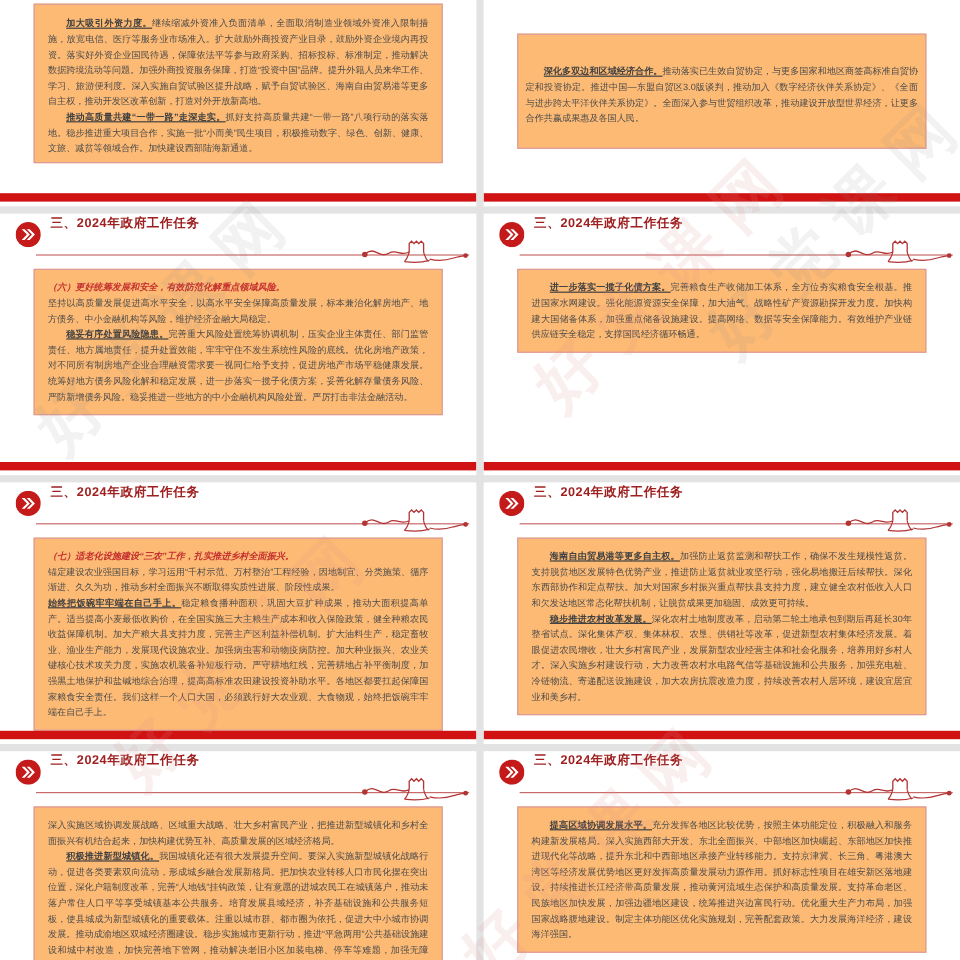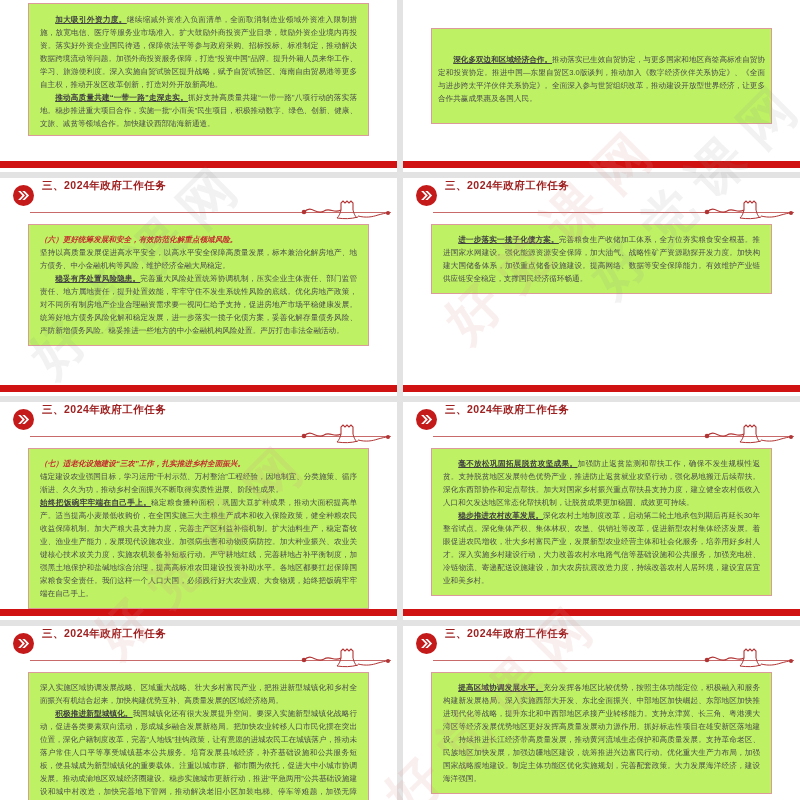--- a/index.html
+++ b/index.html
@@ -10,21 +10,21 @@
         gap:6px;width:800px;height:800px;}
   .slide{position:relative;background:#ffffff;overflow:hidden;}
   
   .slide-header{position:relative;height:42px;}
   .badge{position:absolute;left:13px;top:7px;width:21px;height:21px;display:block;}
   .slide-title{position:absolute;left:42px;top:1px;font-size:10.5px;font-weight:bold;
                color:#9e2020;letter-spacing:0.5px;white-space:nowrap;}
   .hline{position:absolute;left:30px;right:6px;top:34px;height:1px;background:#c96a6a;}
   .wall{position:absolute;right:5px;top:17px;width:92px;height:26px;}
   
-  .content{margin:4px 28px 0;border:1px solid #dd9a9a;background:#bef264;
+  .content{margin:4px 28px 0;border:1px solid #dd9a9a;background:#fdba74;
            padding:8px 11px;font-size:7.6px;line-height:13px;color:#4c4c4c;
            text-align:justify;}
   .v-a .content{margin-top:3px;padding:9px 11px 5px;}
   .v-b .content{margin-top:28px;padding:24px 6px 18px;}
   .content p{margin:0;}
   .content p.indent{text-indent:2em;}
   .heading{color:#c43030;font-weight:bold;margin:0 0 1px 0;font-style:italic;}
   .lead{font-weight:bold;color:#414141;text-decoration:underline;}
   
   .footer-bar{position:absolute;left:0;right:0;bottom:4px;height:7px;background:#d01212;}
@@ -137,21 +137,21 @@
           <span class="wall"><svg viewBox="0 0 92 26" width="92" height="26" fill="none">
               <circle cx="4" cy="17" r="2.3" fill="#b23434"></circle>
               <path d="M4 17 C 12 9 16 21 24 16 C 30 12 34 19 41 15" stroke="#b23434" stroke-width="1.1"></path>
               <path d="M41 15 V 8 l2 -2 2 2 2 -2 2 2 2 -2 2 2 V 15" stroke="#b23434" stroke-width="1.1"></path>
               <path d="M41 15 c-1 4 -2 6 -4 8 M53 15 c1 4 2 6 4 8 M37 23 c7 1 14 1 21 -1" stroke="#b23434" stroke-width="1"></path>
               <path d="M58 21 c8 2 14 1 20 -1 c4 -1 7 -2 10 -2" stroke="#b23434" stroke-width="1"></path>
               <circle cx="88" cy="18" r="2" fill="#b23434"></circle>
             </svg></span>
         </div>
         <div class="content">
-          <p class="para indent"><span class="lead">毫不放松巩固拓展脱贫攻坚成果。</span><span>加强防止返贫监测和帮扶工作，确保不发生规模性返贫。支持脱贫地区发展特色优势产业，推进防止返贫就业攻坚行动，强化易地搬迁后续帮扶。深化东西部协作和定点帮扶。加大对国家乡村振兴重点帮扶县支持力度，建立健全农村低收入人口和欠发达地区常态化帮扶机制，让脱贫成果更加稳固、成效更可持续。</span></p>
+          <p class="para indent"><span class="lead">海南自由贸易港等更多自主权。</span><span>加强防止返贫监测和帮扶工作，确保不发生规模性返贫。支持脱贫地区发展特色优势产业，推进防止返贫就业攻坚行动，强化易地搬迁后续帮扶。深化东西部协作和定点帮扶。加大对国家乡村振兴重点帮扶县支持力度，建立健全农村低收入人口和欠发达地区常态化帮扶机制，让脱贫成果更加稳固、成效更可持续。</span></p>
           <p class="para indent"><span class="lead">稳步推进农村改革发展。</span><span>深化农村土地制度改革，启动第二轮土地承包到期后再延长30年整省试点。深化集体产权、集体林权、农垦、供销社等改革，促进新型农村集体经济发展。着眼促进农民增收，壮大乡村富民产业，发展新型农业经营主体和社会化服务，培养用好乡村人才。深入实施乡村建设行动，大力改善农村水电路气信等基础设施和公共服务，加强充电桩、冷链物流、寄递配送设施建设，加大农房抗震改造力度，持续改善农村人居环境，建设宜居宜业和美乡村。</span></p>
         </div>
         <div class="footer-bar"></div>
       </section>
       <section class="slide">
         <div class="slide-header">
           <span class="badge"><svg viewBox="0 0 24 24" width="21" height="21">
               <circle cx="12" cy="12" r="12" fill="#c41a1a"></circle>
               <path d="M5.8 6.8 L10.8 12 L5.8 17.2 L8.6 17.2 L13.6 12 L8.6 6.8 Z" fill="#fff"></path>
               <path d="M10.6 6.8 L15.6 12 L10.6 17.2 L13.4 17.2 L18.4 12 L13.4 6.8 Z" fill="#fff"></path>

